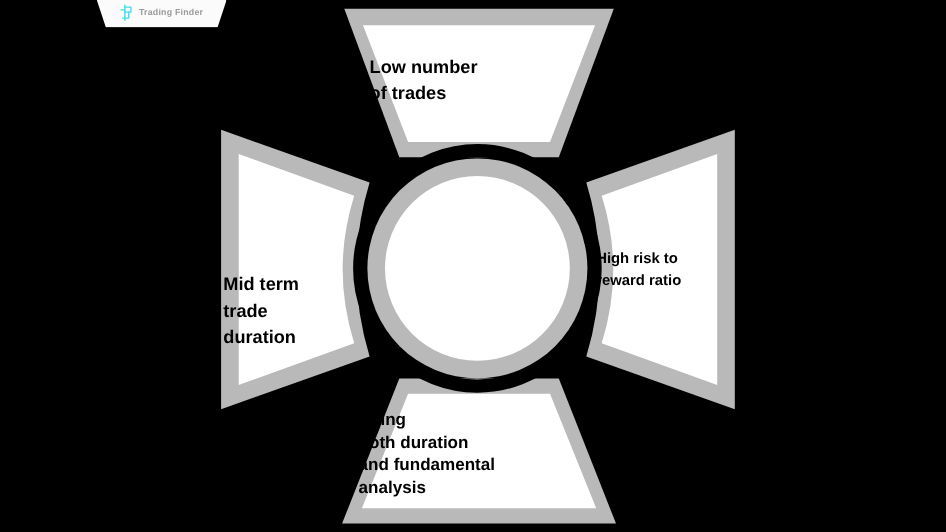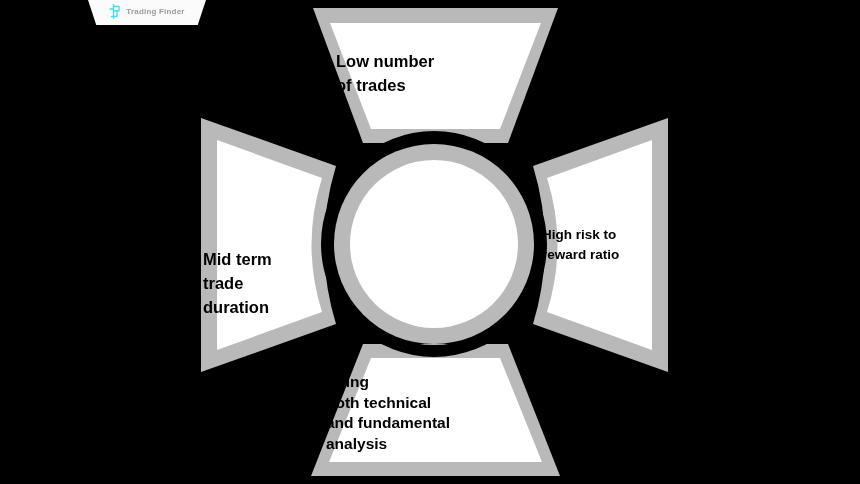--- a/index.html
+++ b/index.html
@@ -153,21 +153,21 @@
   </svg>
 
 
   <div class="node-label label-top">Low number
 of trades</div>
 
   <div class="node-label label-right">High risk to
 reward ratio</div>
 
   <div class="node-label label-bottom">Using
-both technical
+both duration
 and fundamental
 analysis</div>
 
   <div class="node-label label-left">Mid term
 trade
 duration</div>
 
   <div class="brand-banner">
     <div class="banner-shape"></div>
     <div class="brand-inner">

